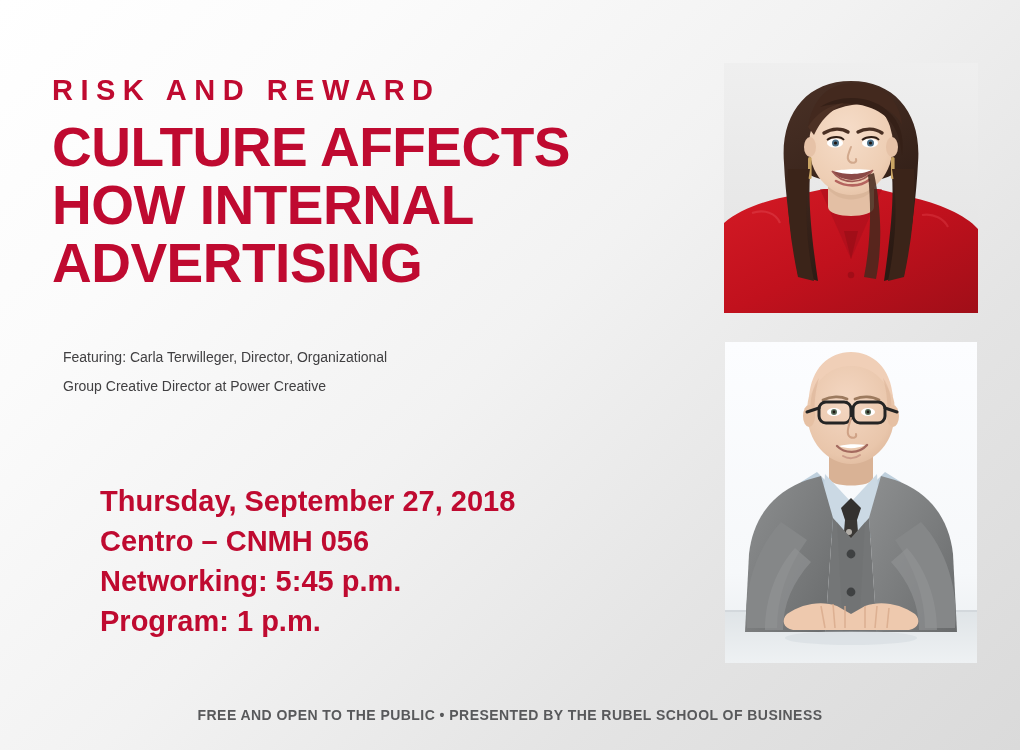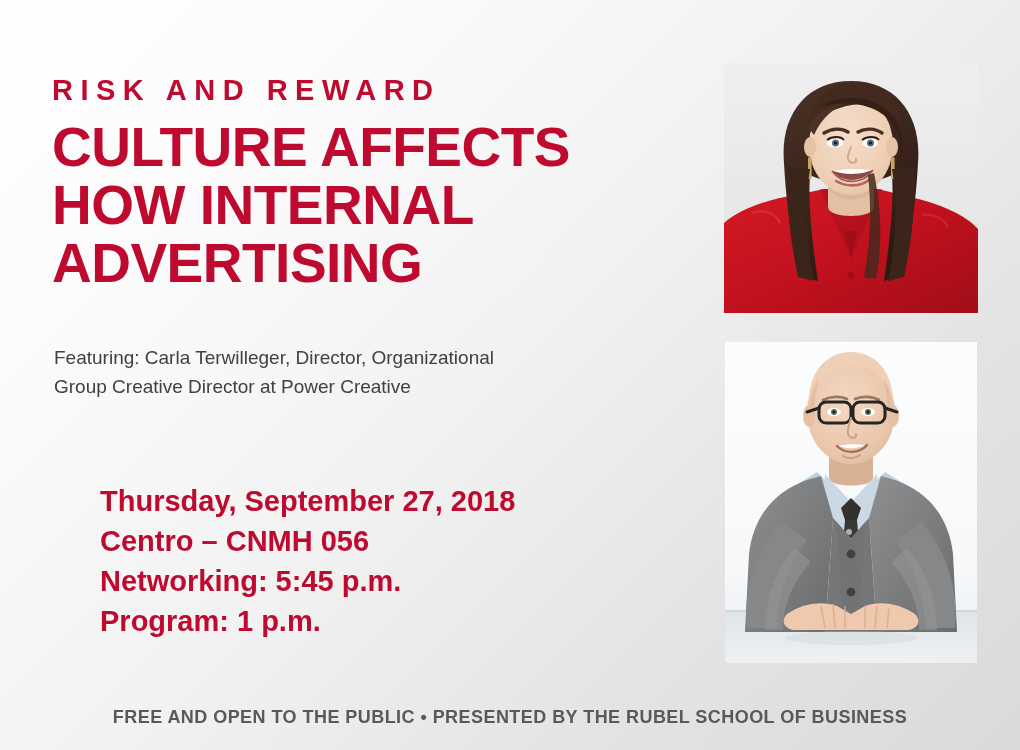--- a/index.html
+++ b/index.html
@@ -57,24 +57,24 @@
     font-size: 55px;
     font-weight: 700;
     line-height: 58px;
     letter-spacing: -0.5px;
   }
   .headline .hl-line { display: block; white-space: nowrap; }
 
   .featuring {
     position: absolute;
     top: 343px;
-    left: 2px;
+    left: 11px;
     width: 672px;
     color: #414042;
-    font-size: 19px;
+    font-size: 14px;
     font-weight: 300;
     line-height: 29px;
   }
   .featuring .ft-line { display: block; white-space: nowrap; }
 
   .details {
     position: absolute;
     top: 481px;
     left: 0;
     color: #bf0a30;
@@ -86,21 +86,21 @@
   .details .dt-line { display: block; white-space: nowrap; }
 
   
   .footer {
     position: absolute;
     left: 0;
     top: 707px;
     width: 1020px;
     text-align: center;
     color: #58595b;
-    font-size: 18px;
+    font-size: 14px;
     font-weight: 700;
     letter-spacing: 0.45px;
     white-space: nowrap;
   }
 
   
   .photo {
     position: absolute;
     overflow: hidden;
   }

